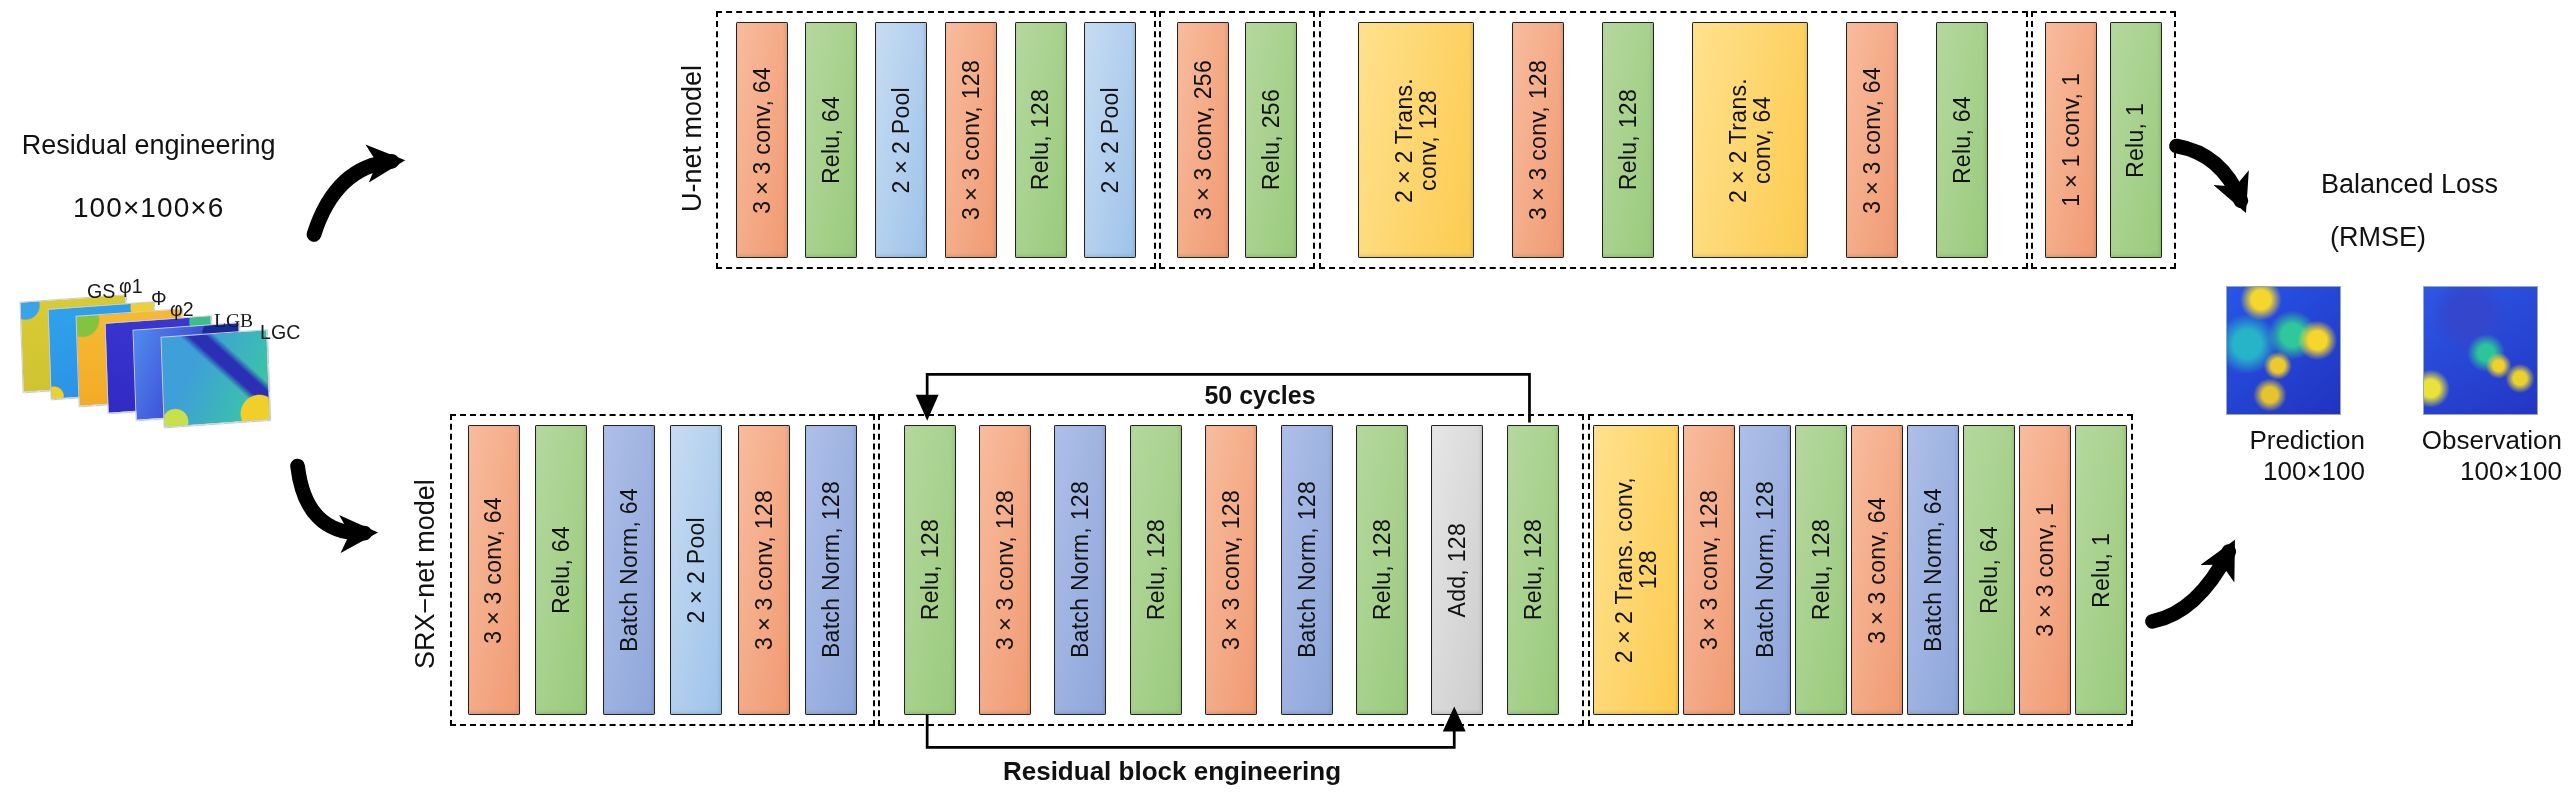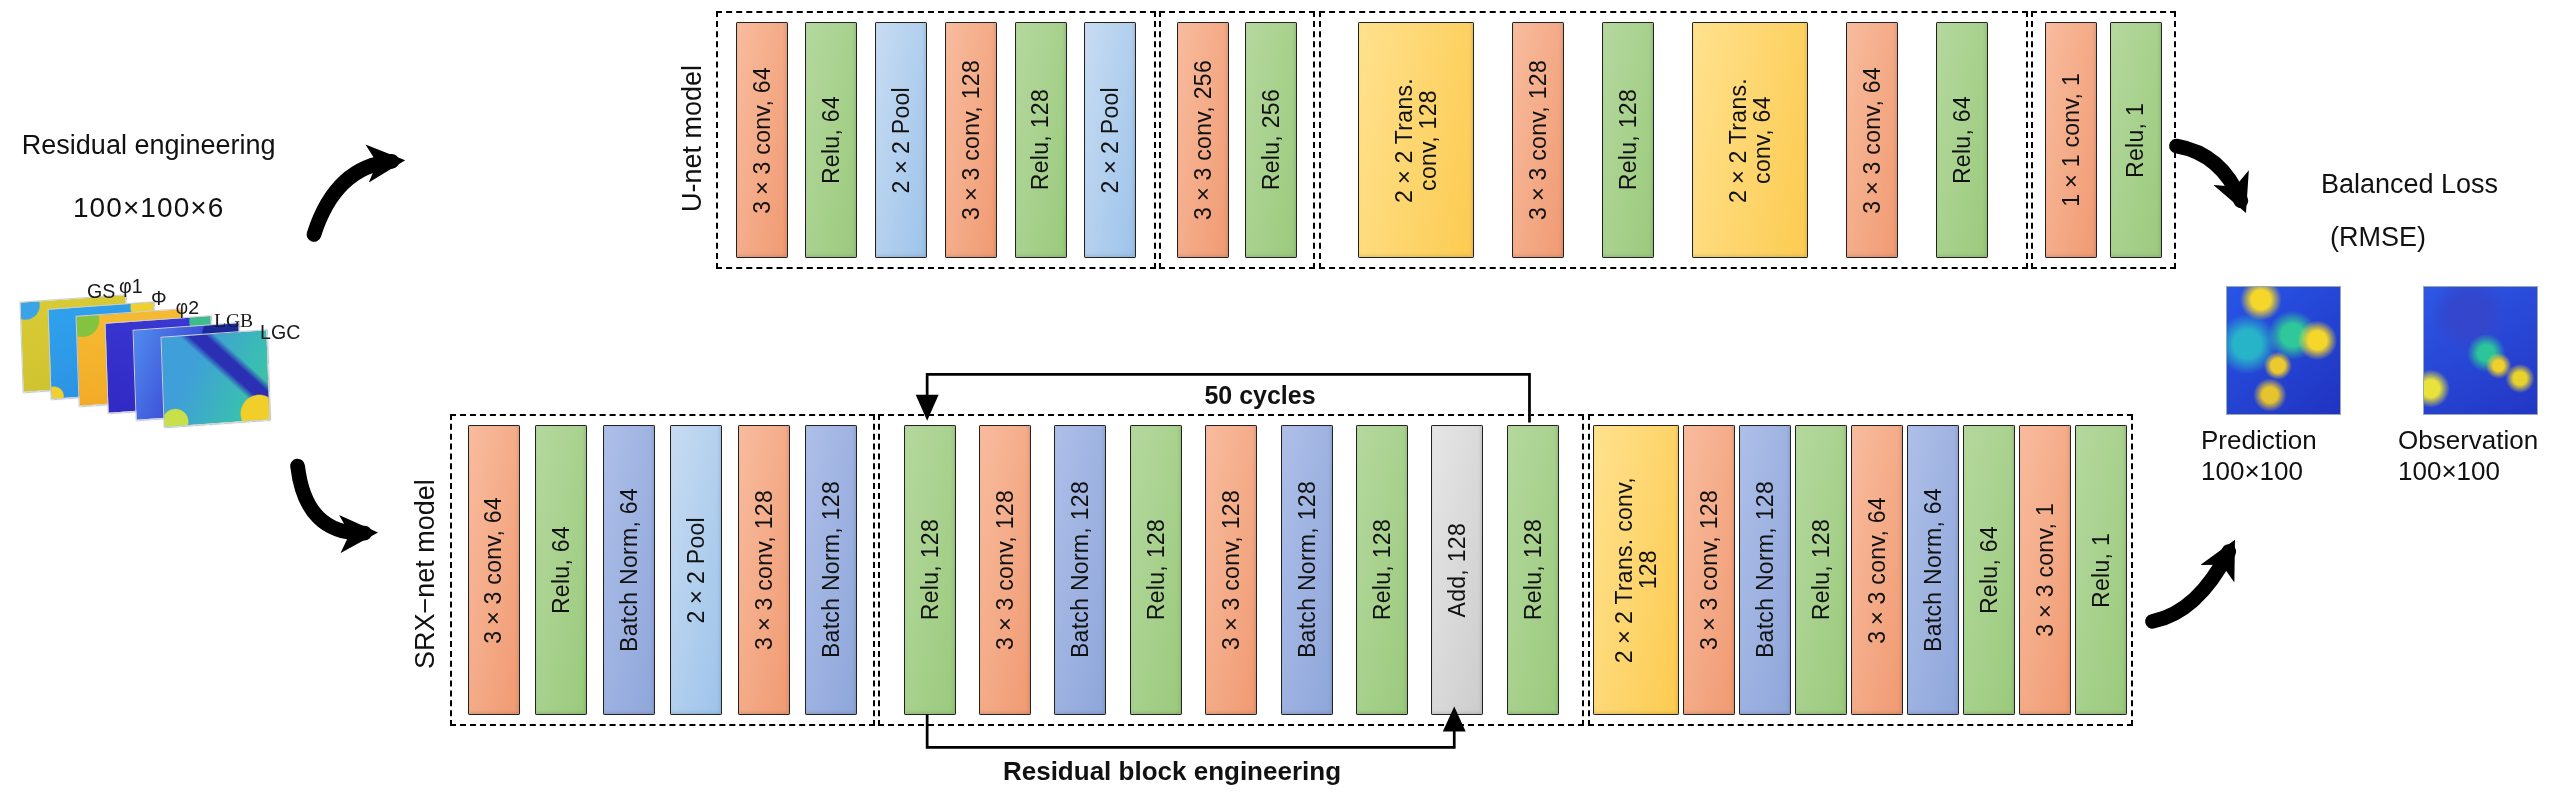--- a/index.html
+++ b/index.html
@@ -35,21 +35,21 @@
     color:#111;text-align:center;white-space:pre-line;letter-spacing:0.3px;}
   
   #cycles-label{left:1151px;top:381px;width:218px;text-align:center;font-size:25px;font-weight:bold;}
   #residual-label{left:954px;top:756px;width:436px;text-align:center;font-size:26px;font-weight:bold;}
   
   #loss-title{left:2258px;top:170px;width:240px;text-align:right;font-size:27px;line-height:1.05;}
   #loss-subtitle{left:2258px;top:222px;width:240px;text-align:center;font-size:27px;}
   .loss-img{position:absolute;width:113px;height:127px;border:0.5px solid #9aa;}
   #pred-img{left:2226px;top:286px;}
   #obs-img{left:2423px;top:286px;}
-  .loss-cap{position:absolute;width:164px;text-align:left;font-size:26px;line-height:1.18;}
+  .loss-cap{position:absolute;width:164px;text-align:right;font-size:26px;line-height:1.18;}
   #pred-cap{left:2201px;top:425px;}
   #obs-cap{left:2398px;top:425px;}
   #overlay{left:0;top:0;pointer-events:none;}
 </style>
 </head>
 <body>
 
 <div class="abs" id="fe-title">Residual engineering</div>
 <div class="abs" id="fe-dims">100×100×6</div>
 <div class="abs" id="fe-stack"></div>
@@ -237,18 +237,18 @@
   <polygon points="2646,1342 2688,1342 2667,1296" fill="#000"></polygon>
 </svg>
 
 <div class="fe-layer" style="left: 21px; top: 298px; background: radial-gradient(circle at 5% 4%, rgb(59, 163, 232) 0px, rgb(59, 163, 232) 10%, rgba(0, 0, 0, 0) 11%), linear-gradient(170deg, rgb(216, 203, 53), rgb(207, 194, 48)); z-index: 1;"></div>
 <div class="fe-layer-label" style="left: 87px; top: 280px; z-index: 20;">GS</div>
 <div class="fe-layer" style="left: 49px; top: 305px; background: radial-gradient(circle at 95% 4%, rgb(240, 208, 46) 0px, rgb(240, 208, 46) 13%, rgba(0, 0, 0, 0) 14%), radial-gradient(circle at 2% 98%, rgb(240, 208, 46) 0px, rgb(240, 208, 46) 7%, rgba(0, 0, 0, 0) 8%), linear-gradient(160deg, rgb(47, 162, 236), rgb(43, 143, 226)); z-index: 2;"></div>
 <div class="fe-layer-label" style="left: 119px; top: 275px; z-index: 20;">φ1</div>
 <div class="fe-layer" style="left: 77px; top: 312px; background: radial-gradient(circle at 6% 5%, rgb(132, 195, 64) 0px, rgb(132, 195, 64) 12%, rgba(0, 0, 0, 0) 13%), linear-gradient(rgb(246, 186, 50), rgb(242, 171, 40)); z-index: 3;"></div>
 <div class="fe-layer-label" style="left: 151px; top: 287px; z-index: 20;">Φ</div>
 <div class="fe-layer" style="left: 106px; top: 319px; background: radial-gradient(circle at 94% 5%, rgb(61, 189, 138) 0px, rgb(61, 189, 138) 11%, rgba(0, 0, 0, 0) 12%), linear-gradient(200deg, rgb(58, 56, 212), rgb(49, 41, 196)); z-index: 4;"></div>
-<div class="fe-layer-label" style="left: 176px; top: 298px; z-index: 20; font-family: Liberation Mono, monospace;">φ2</div>
+<div class="fe-layer-label" style="left: 170px; top: 298px; z-index: 20;">φ2</div>
 <div class="fe-layer" style="left: 134px; top: 326px; background: radial-gradient(at 85% 10%, rgb(27, 42, 154) 0px, rgb(27, 42, 154) 16%, rgba(0, 0, 0, 0) 17%), linear-gradient(115deg, rgb(79, 134, 236) 5%, rgb(59, 73, 214) 55%, rgb(51, 71, 200) 100%); z-index: 5;"></div>
 <div class="fe-layer-label" style="left: 214px; top: 310px; z-index: 20; font-family: Liberation Serif, serif;">LGB</div>
 <div class="fe-layer" style="left: 162px; top: 333px; background: radial-gradient(circle at 90% 92%, rgb(242, 206, 42) 0px, rgb(242, 206, 42) 14%, rgba(0, 0, 0, 0) 15%), linear-gradient(45deg, rgba(0, 0, 0, 0) 55%, rgb(42, 47, 180) 60%, rgb(42, 47, 180) 68%, rgba(0, 0, 0, 0) 73%), radial-gradient(circle at 10% 96%, rgb(200, 224, 74) 0px, rgb(200, 224, 74) 10%, rgba(0, 0, 0, 0) 11%), linear-gradient(115deg, rgb(63, 159, 216) 30%, rgb(58, 189, 178) 75%, rgb(69, 198, 154) 100%); z-index: 6;"></div>
 <div class="fe-layer-label" style="left: 245px; top: 321px; z-index: 20; margin-left: 15px;">LGC</div>
 
 
 </body></html>

